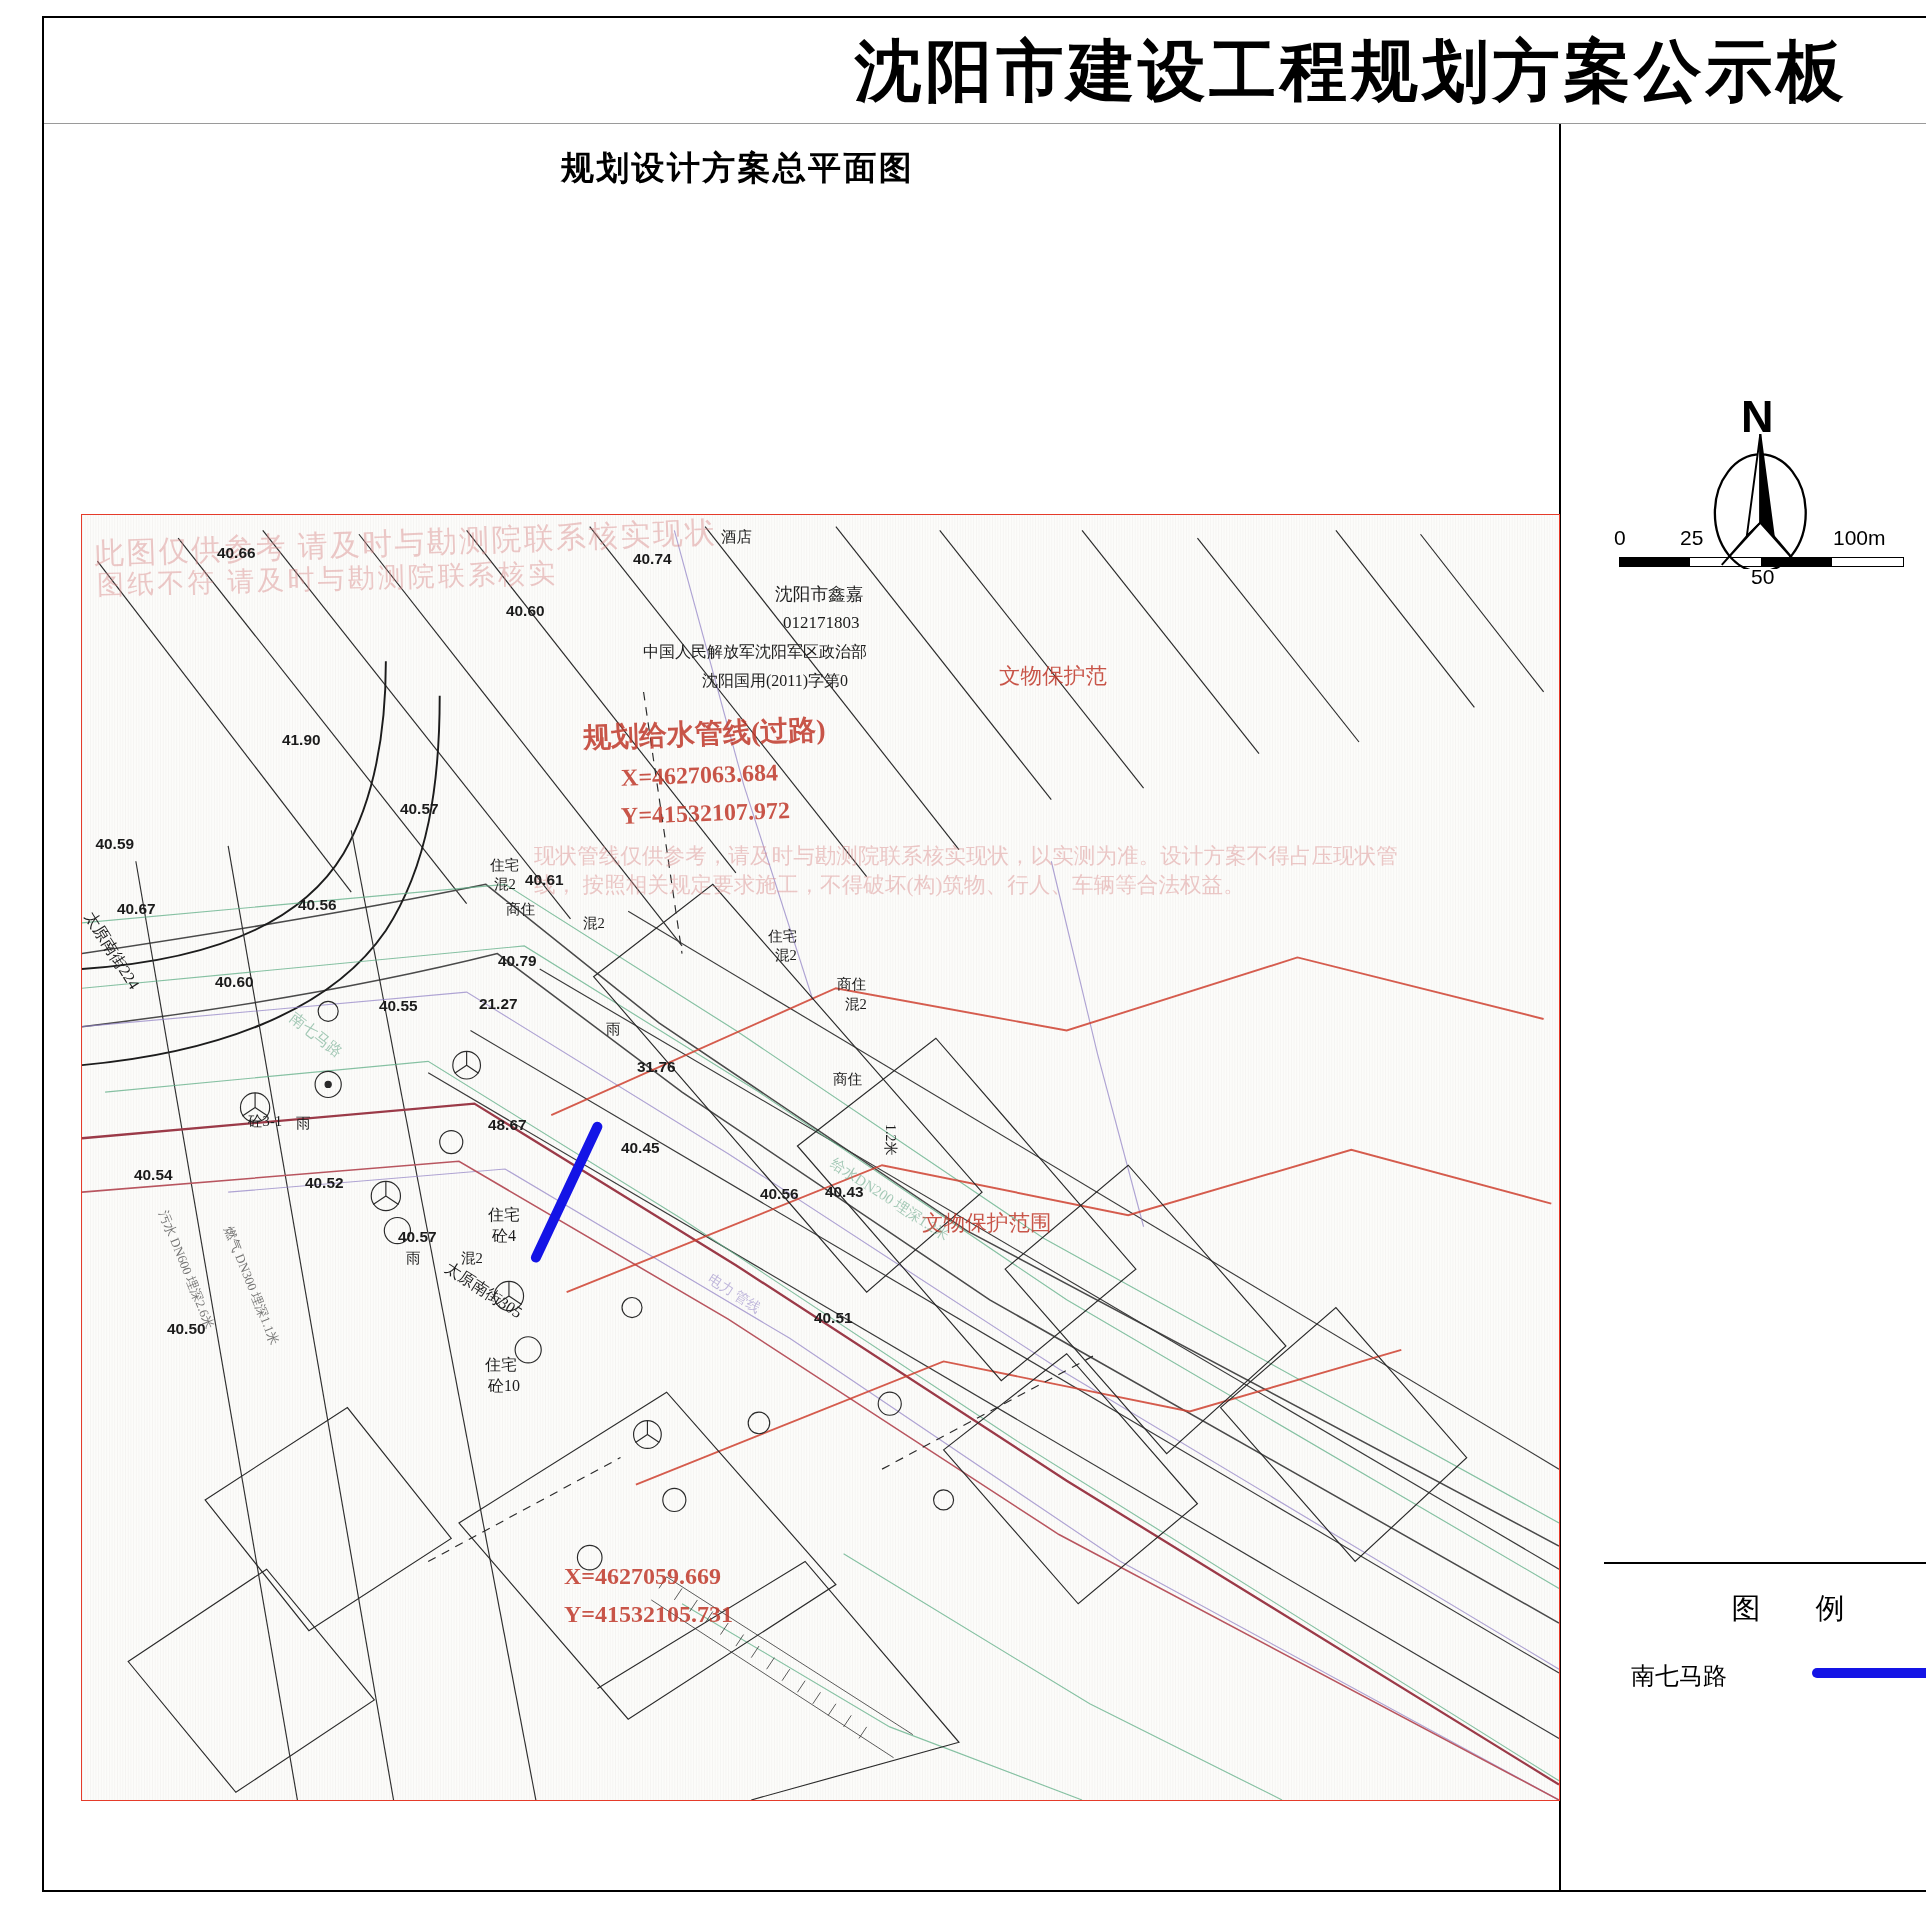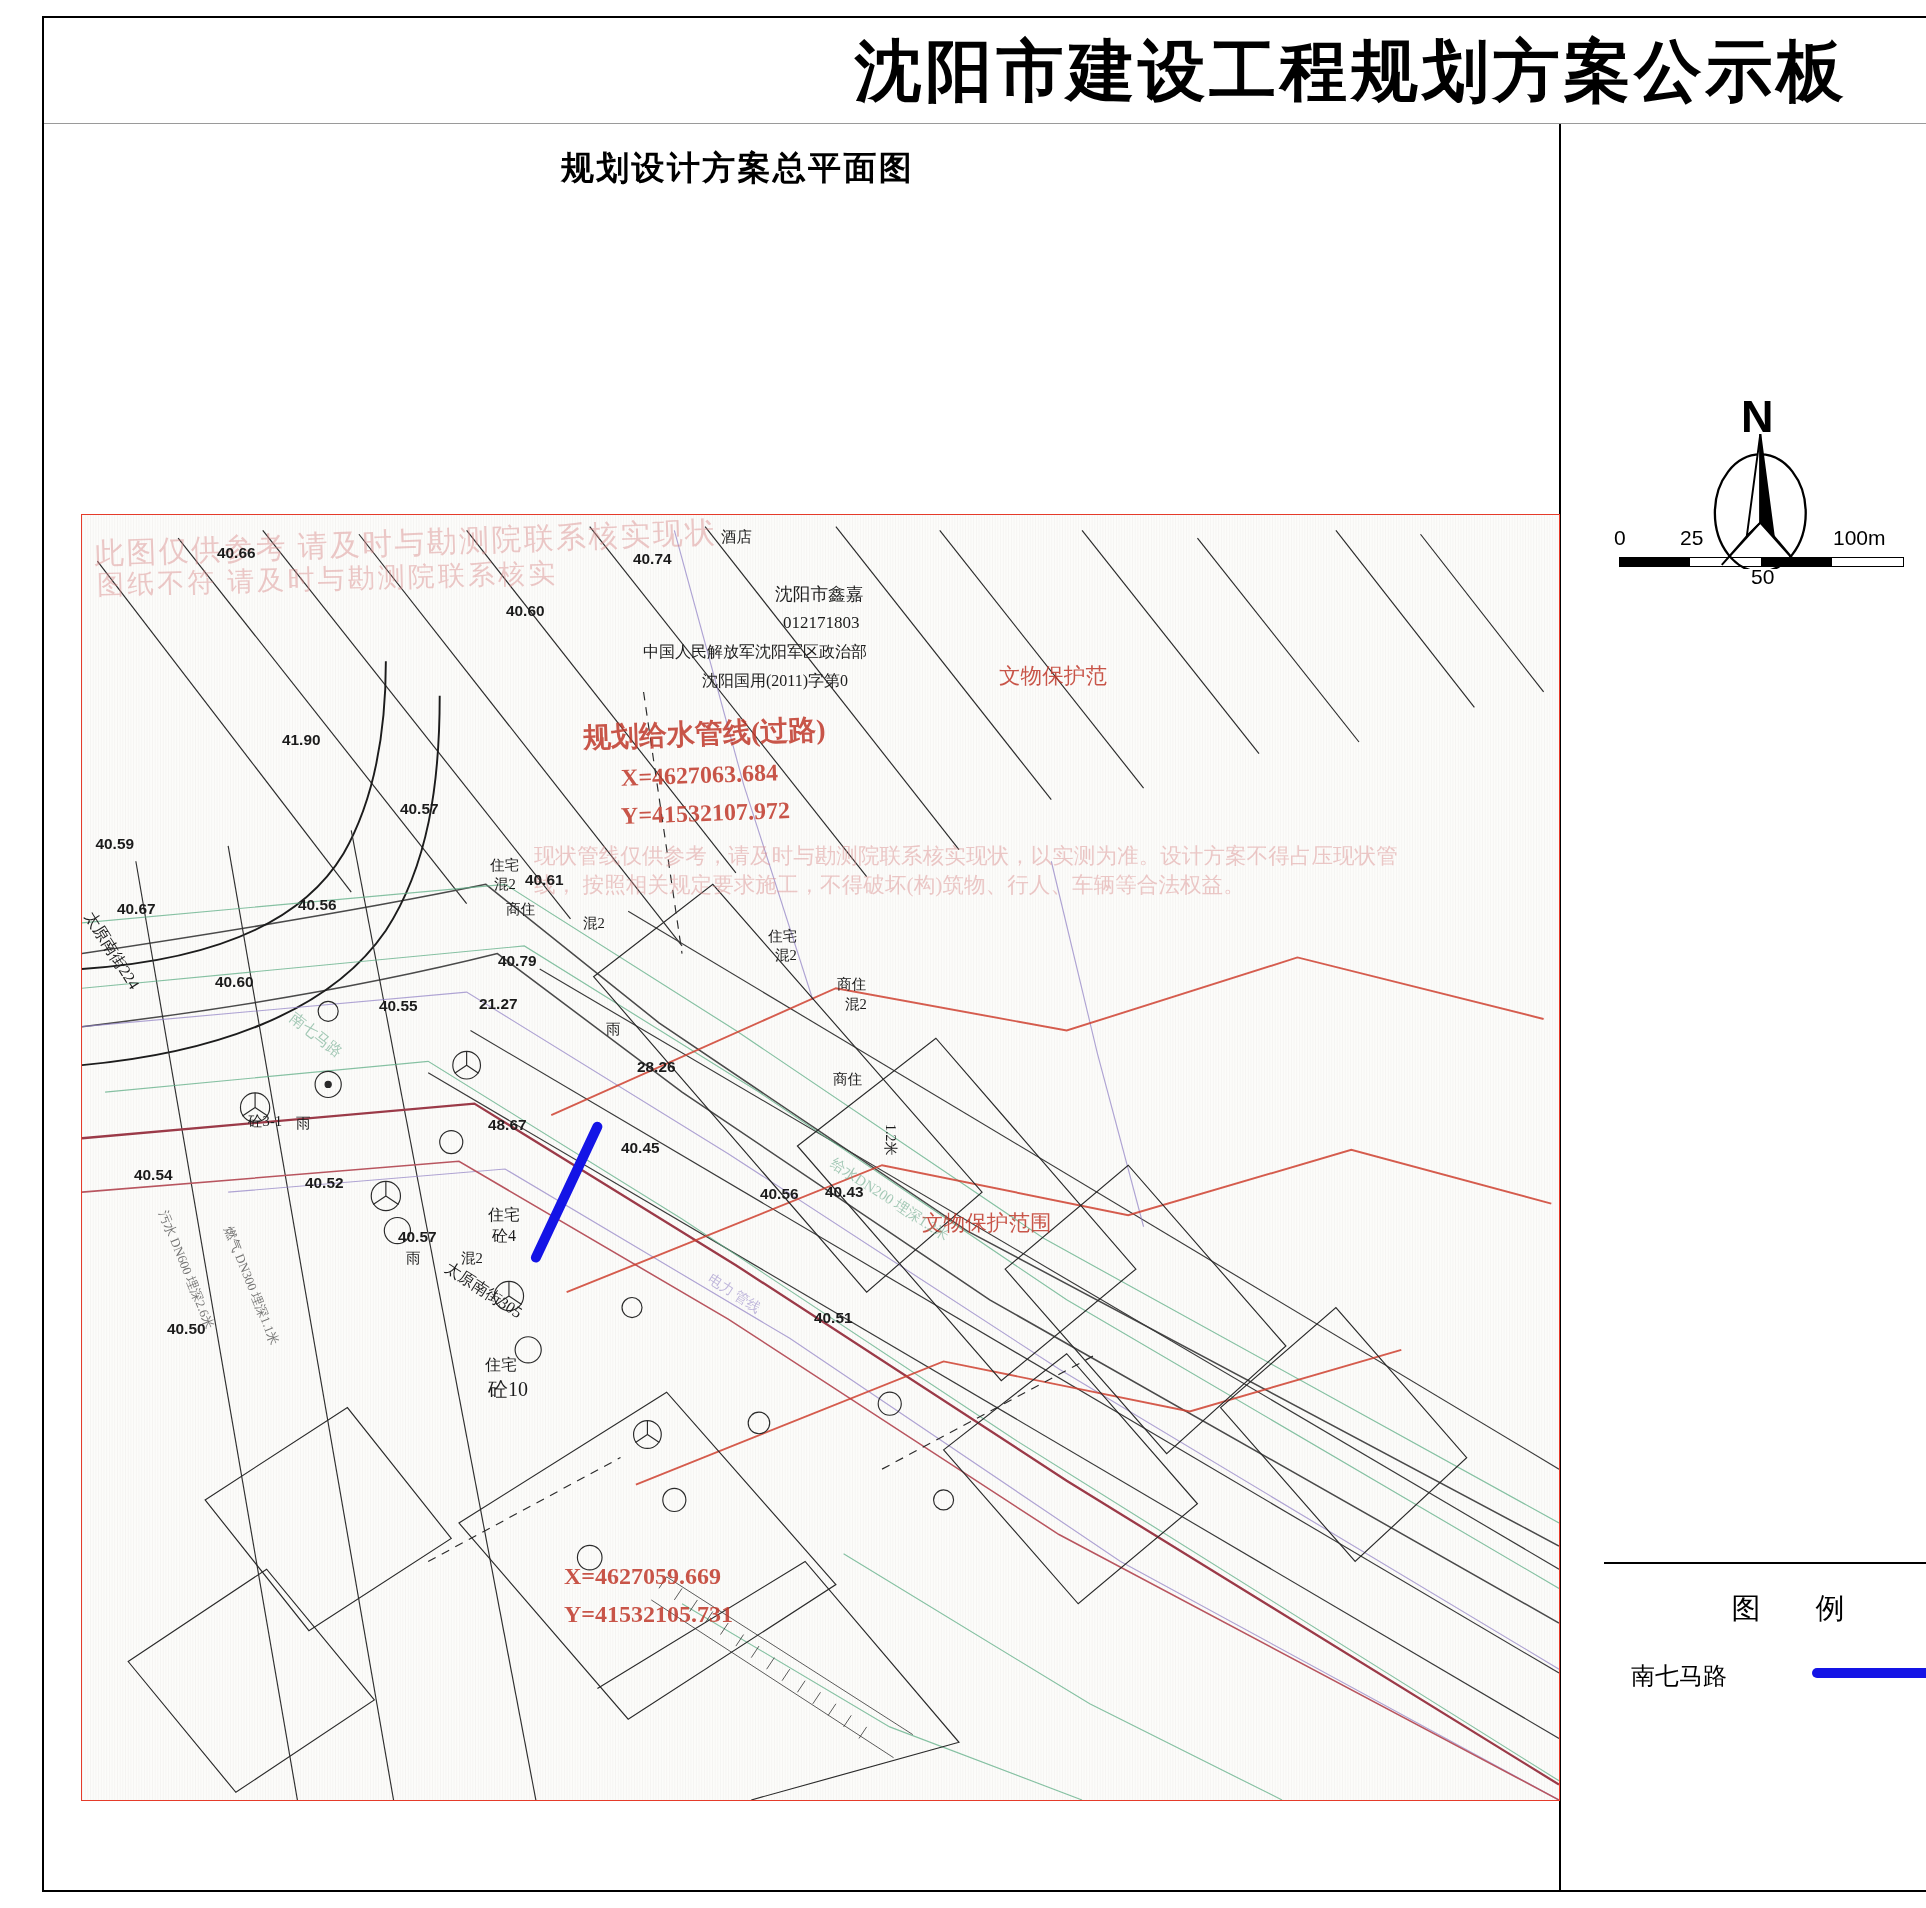--- a/index.html
+++ b/index.html
@@ -257,21 +257,21 @@
         <div class="mlabel elev" style="left:200px;top:216px;text-align:right;">41.90</div>
         <div class="mlabel elev" style="left:318px;top:285px;">40.57</div>
         <div class="mlabel elev" style="left:13.5px;top:320px;">40.59</div>
         <div class="mlabel elev" style="left:35px;top:385px;">40.67</div>
         <div class="mlabel elev" style="left:216px;top:381px;">40.56</div>
         <div class="mlabel elev" style="left:443px;top:356px;">40.61</div>
         <div class="mlabel elev" style="left:416px;top:437px;">40.79</div>
         <div class="mlabel elev" style="left:133px;top:458px;">40.60</div>
         <div class="mlabel elev" style="left:297px;top:482px;">40.55</div>
         <div class="mlabel elev" style="left:397px;top:480px;">21.27</div>
-        <div class="mlabel elev" style="left:555px;top:543px;">28.26</div>
+        <div class="mlabel elev" style="left:555px;top:543px;">31.76</div>
         <div class="mlabel elev" style="left:539px;top:624px;">40.45</div>
         <div class="mlabel elev" style="left:406px;top:601px;">48.67</div>
         <div class="mlabel elev" style="left:223px;top:659px;">40.52</div>
         <div class="mlabel elev" style="left:52px;top:651px;">40.54</div>
         <div class="mlabel elev" style="left:316px;top:713px;">40.57</div>
         <div class="mlabel elev" style="left:678px;top:670px;">40.56</div>
         <div class="mlabel elev" style="left:743px;top:668px;">40.43</div>
         <div class="mlabel elev" style="left:57px;top:805px;margin-left:28px;">40.50</div>
         <div class="mlabel elev" style="left:732px;top:794px;">40.51</div>
 
@@ -292,21 +292,21 @@
         <div class="mlabel cn" style="left:751px;top:555px;font-size:14.6px;">商住</div>
         <div class="mlabel cn" style="left:524px;top:505px;font-size:14.6px;">雨</div>
         <div class="mlabel cn" style="left:166px;top:597px;font-size:14.6px;">砼3-1</div>
         <div class="mlabel cn" style="left:214px;top:599px;font-size:14.6px;">雨</div>
         <div class="mlabel cn" style="left:324px;top:734px;font-size:14.6px;">雨</div>
         <div class="mlabel cn" style="left:379px;top:734px;font-size:14.6px;">混2</div>
 
         <div class="mlabel cn" style="left:406px;top:690px;font-size:16px;">住宅</div>
         <div class="mlabel cn" style="left:410px;top:711px;font-size:16px;">砼4</div>
         <div class="mlabel cn" style="left:403px;top:840px;font-size:16px;">住宅</div>
-        <div class="mlabel cn" style="left:406px;top:861px;font-size:20px;text-align:center;">砼10</div>
+        <div class="mlabel cn" style="left:406px;top:861px;font-size:16px;text-align:center;">砼10</div>
 
         <div class="mlabel cn" style="left:15.4px;top:393px;font-size:16px;transform:rotate(58deg);transform-origin:left top;">太原南街224</div>
         <div class="mlabel cn" style="left:370px;top:743px;font-size:16px;transform:rotate(33deg);transform-origin:left top;">太原南街305</div>
         <div class="mlabel cn" style="left:216px;top:493px;font-size:15.4px;transform:rotate(38deg);transform-origin:left top;opacity:.6;color:#6aa88a;">南七马路</div>
         <div class="mlabel cn" style="left:755px;top:639px;font-size:14.6px;transform:rotate(33deg);transform-origin:left top;opacity:.6;color:#6aa88a;">给水DN200 埋深1.2米</div>
         <div class="mlabel cn" style="left:632px;top:755px;font-size:14px;transform:rotate(33deg);transform-origin:left top;opacity:.55;color:#8f7fc4;">电力 管线</div>
         <div class="mlabel cn" style="left:817px;top:609px;font-size:14px;transform:rotate(90deg);transform-origin:left top;">1.2米</div>
         <div class="mlabel cn" style="left:89px;top:693px;font-size:13px;transform:rotate(68deg);transform-origin:left top;opacity:.6;">污水 DN600 埋深2.6米</div>
         <div class="mlabel cn" style="left:154px;top:709px;font-size:13px;transform:rotate(68deg);transform-origin:left top;opacity:.6;">燃气 DN300 埋深1.1米</div>
 

